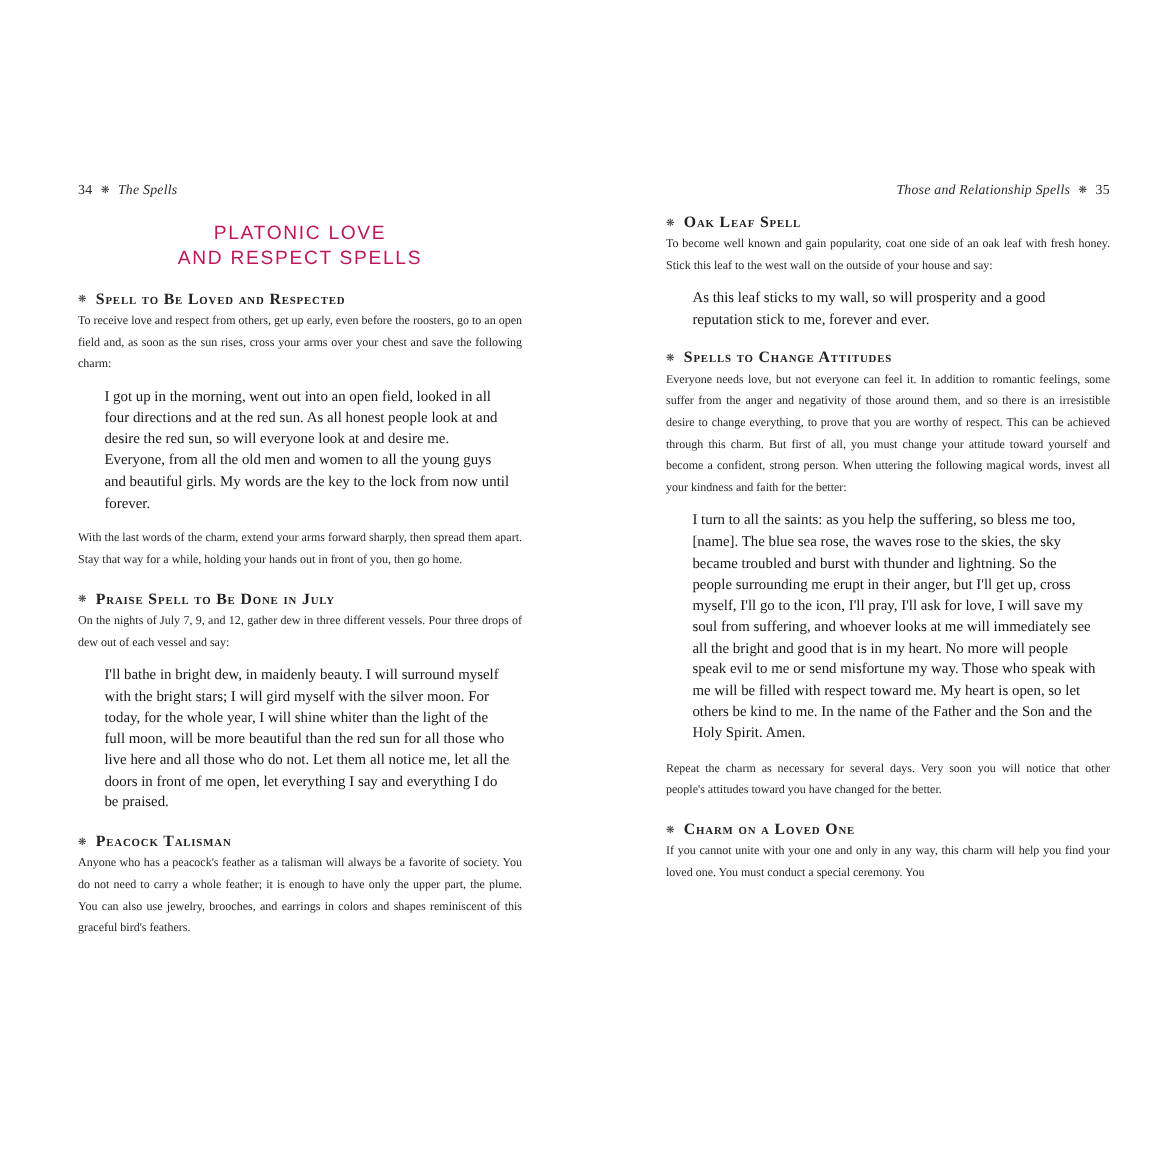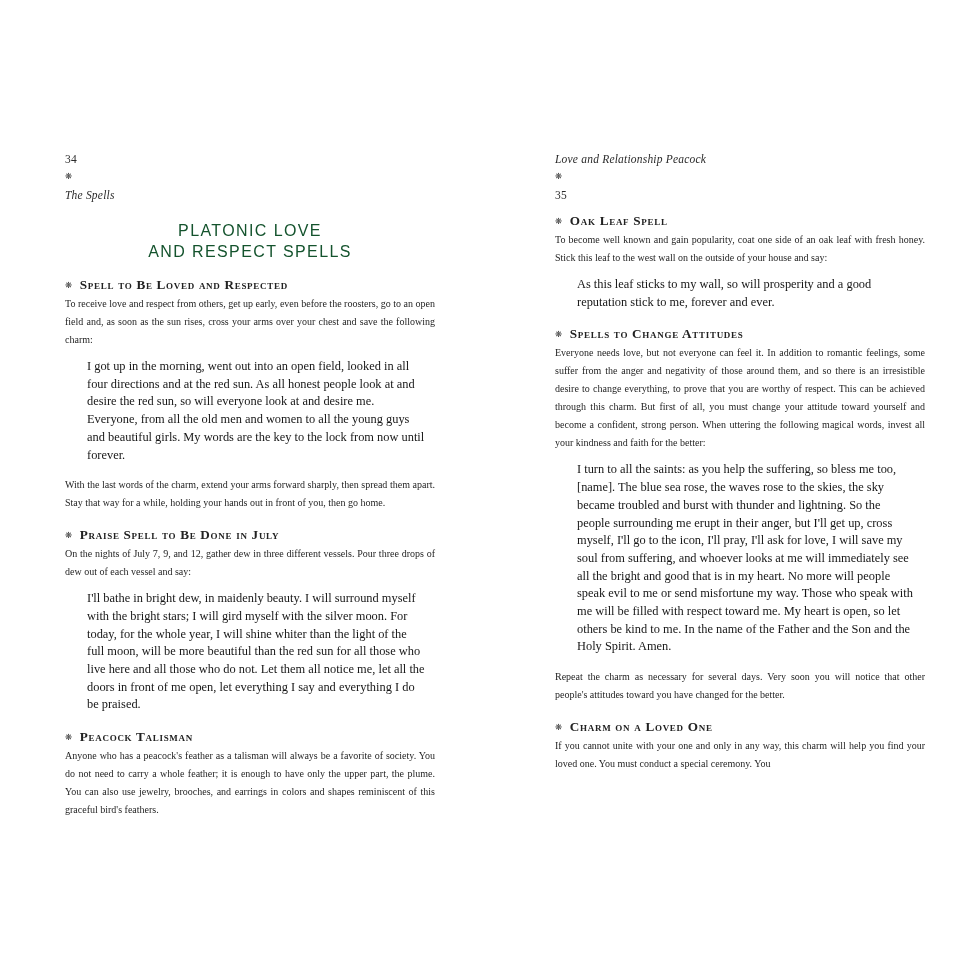--- a/index.html
+++ b/index.html
@@ -25,21 +25,20 @@
     flex: 0 0 370px;
   }
   
   .running-head {
     display: flex;
     align-items: baseline;
     gap: 7px;
     font-size: 11.5px;
     color: #2a2a2a;
     margin-bottom: 12px;
-    flex-direction: column;
   }
   .running-head.right {
     justify-content: flex-end;
   }
   .running-head .folio {
     font-style: normal;
     letter-spacing: 0.3px;
   }
   .running-head .rh-title {
     font-style: italic;
@@ -53,21 +52,21 @@
     top: -1px;
   }
   
   .chapter-title {
     text-align: center;
     font-family: "Liberation Sans", sans-serif;
     font-weight: 300;
     font-size: 16px;
     line-height: 21px;
     letter-spacing: 1.4px;
-    color: #14532d;
+    color: #be185d;
     margin: 19px 0 7px 0;
   }
   
   .sect {
     font-size: 13.2px;
     font-weight: bold;
     font-variant: small-caps;
     letter-spacing: 0.7px;
     color: #222222;
     margin: 15px 0 2px 0;
@@ -130,21 +129,21 @@
       <span class="orn">❋</span>
       <span>Peacock Talisman</span>
     </div>
     <p class="body">Anyone who has a peacock's feather as a talisman will always be a favorite of society. You do not need to carry a whole feather; it is enough to have only the upper part, the plume. You can also use jewelry, brooches, and earrings in colors and shapes reminiscent of this graceful bird's feathers.</p>
 
   </div>
 
   <div class="page">
 
     <div class="running-head right">
-      <span class="rh-title">Love and Relationship Peacock</span>
+      <span class="rh-title">Those and Relationship Spells</span>
       <span class="orn">❋</span>
       <span class="folio">35</span>
     </div>
 
     <div class="sect" style="margin-top:11px">
       <span class="orn">❋</span>
       <span>Oak Leaf Spell</span>
     </div>
     <p class="body">To become well known and gain popularity, coat one side of an oak leaf with fresh honey. Stick this leaf to the west wall on the outside of your house and say:</p>
     <div class="quote">As this leaf sticks to my wall, so will prosperity and a good reputation stick to me, forever and ever.</div>

